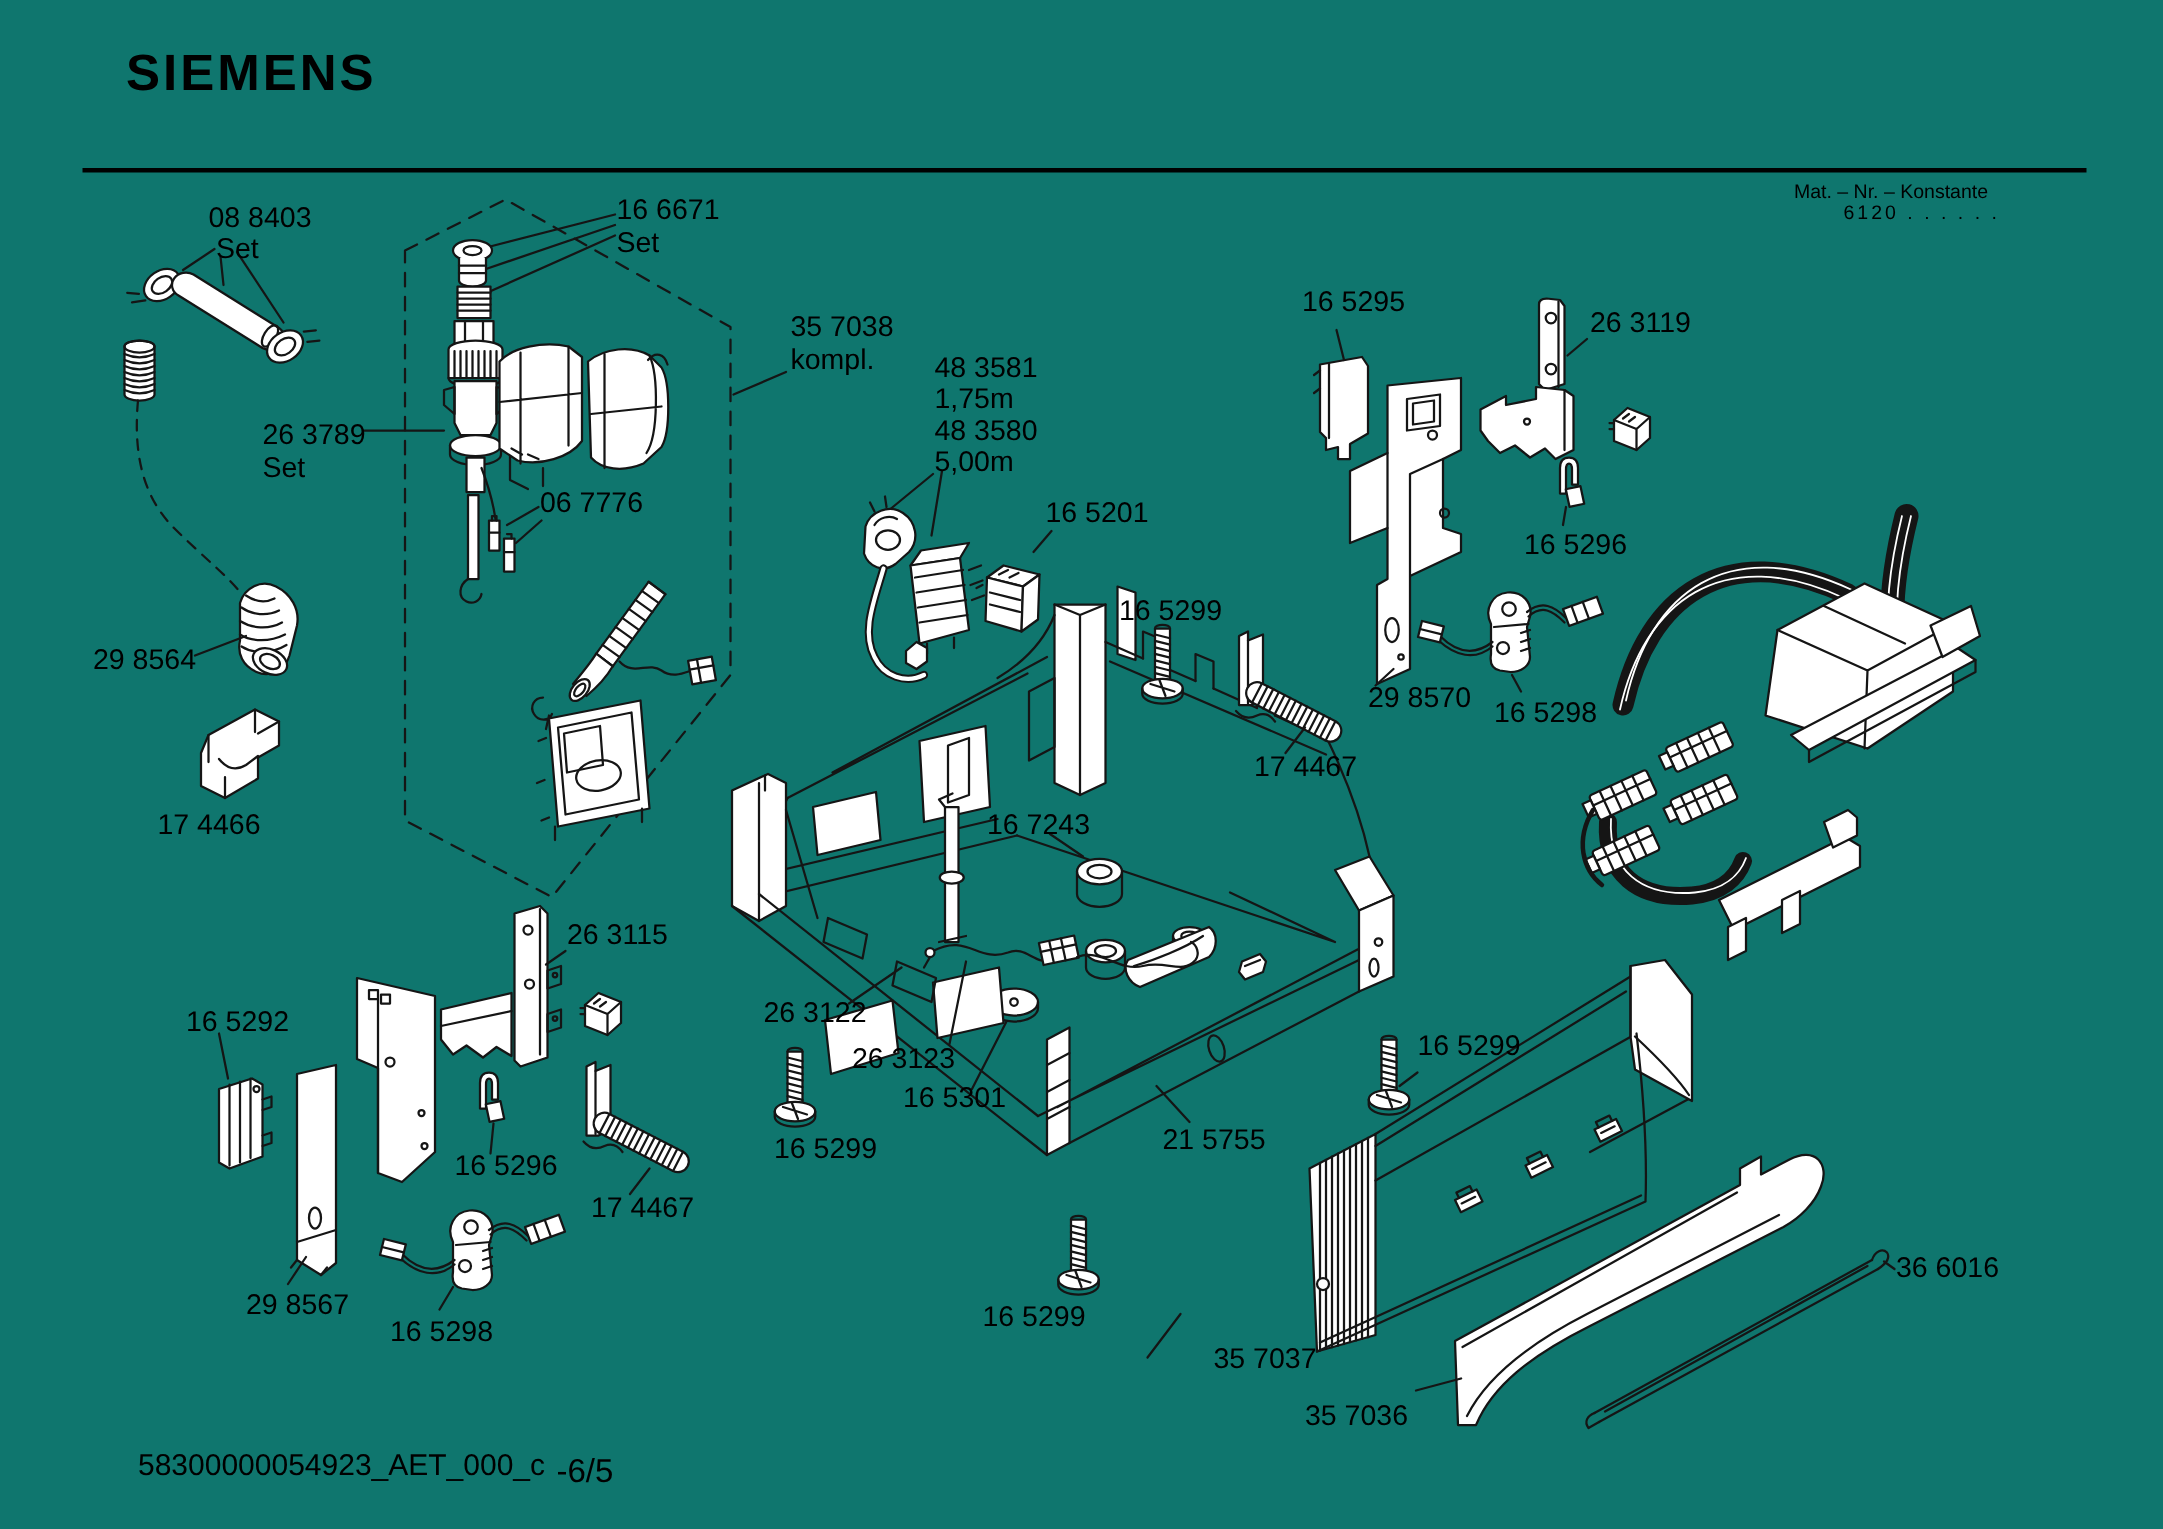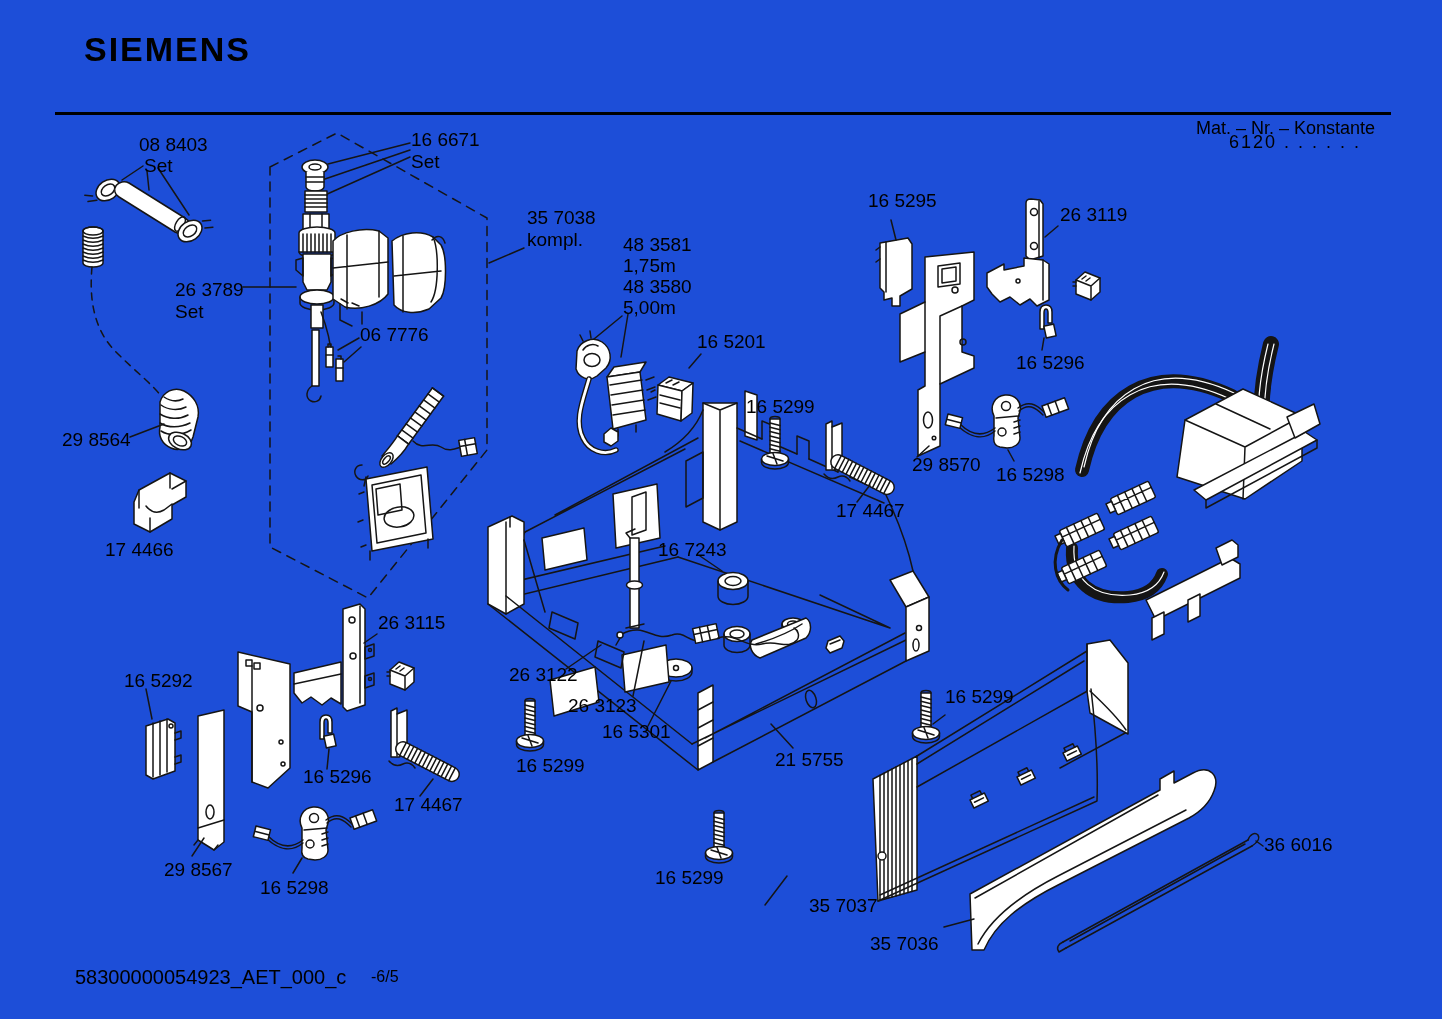--- a/index.html
+++ b/index.html
@@ -1,25 +1,25 @@
 <!DOCTYPE html>
 <html><head>
 <meta charset="utf-8">
 <style>
   html,body{margin:0;padding:0;background:#fff}
-  .page{position:relative;width:1442px;height:1019px;background:#1d4ed8;
+  .page{position:relative;width:1442px;height:1019px;background:#0f766e;
         font-family:"Liberation Sans",sans-serif;color:#000;overflow:hidden}
   .brand{position:absolute;left:84px;top:30px;font-size:34px;font-weight:bold;letter-spacing:2px}
   .models{position:absolute;left:297px;top:25px;font-size:18px;line-height:22px;white-space:pre-line}
   .category{position:absolute;left:1146px;top:26px;font-size:19px;line-height:23px}
   .rule{position:absolute;left:55px;top:112px;width:1336px;height:3px;background:#000}
-  .matnr{position:absolute;left:1196px;top:121px;font-size:18px;line-height:14px}
+  .matnr{position:absolute;left:1196px;top:121px;font-size:13px;line-height:14px}
   .matnr .v{padding-left:33px;letter-spacing:2px}
-  .docid{position:absolute;left:75px;top:966px;font-size:20px}
-  .pageref{position:absolute;left:371px;top:968px;font-size:16px}
+  .docid{position:absolute;left:92px;top:966px;font-size:20px}
+  .pageref{position:absolute;left:371px;top:968px;font-size:22px}
   svg.art{position:absolute;left:0;top:0}
   svg text{font-family:"Liberation Sans",sans-serif;font-size:19px;fill:#000;stroke:none}
   .f{fill:#fff}
 </style>
 </head>
 <body>
 
 <div class="page">
 
   <div class="brand">SIEMENS</div>

